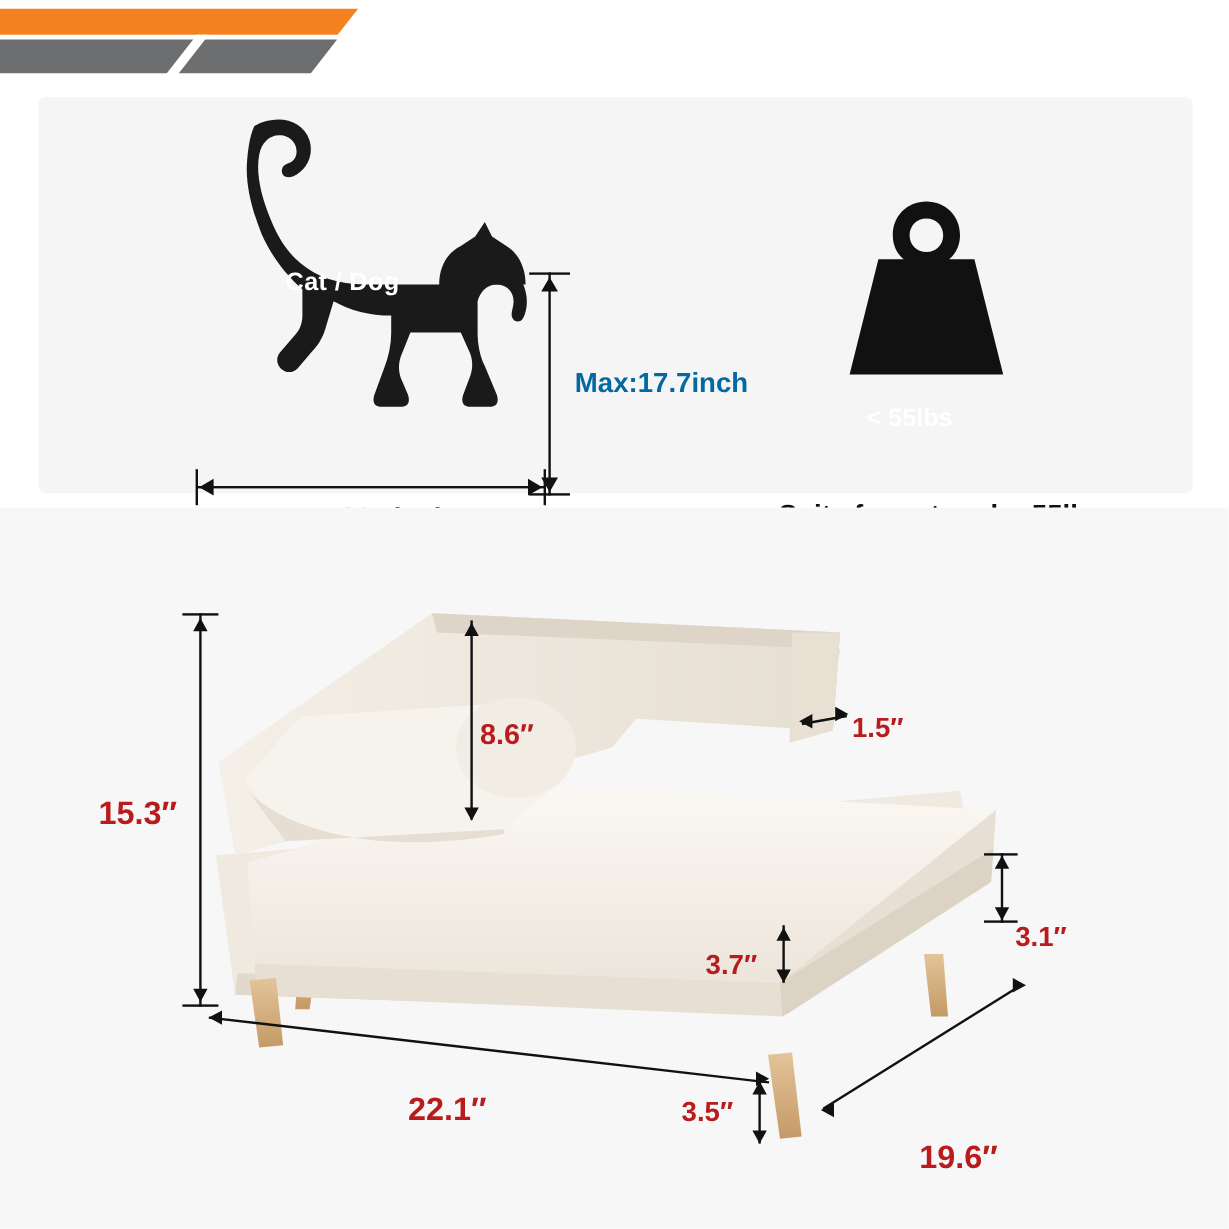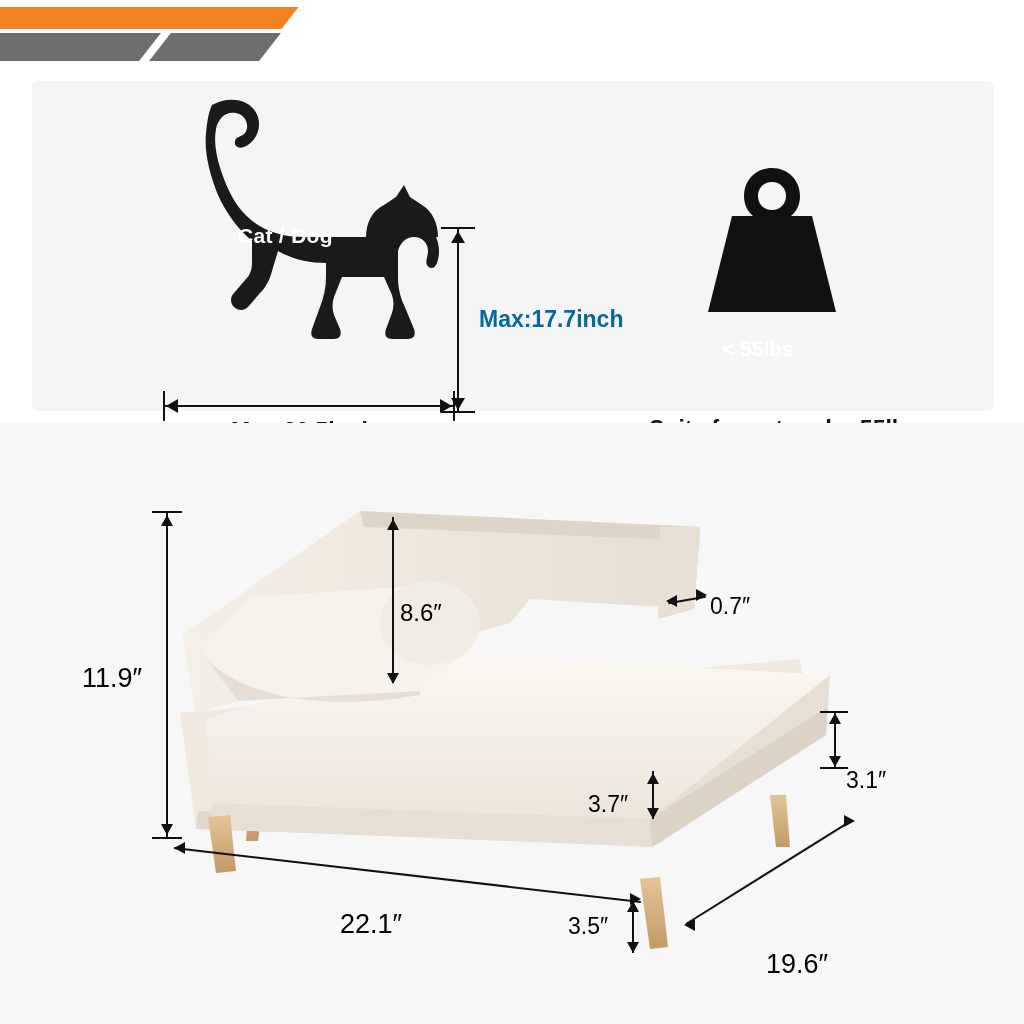--- a/index.html
+++ b/index.html
@@ -221,22 +221,22 @@
     position: absolute;
     left: 0;
     top: 416px;
     width: 1024px;
     height: 608px;
     background: #f7f7f7;
   }
 
   .dim-text {
     position: absolute;
-    font-weight: normal;
-    color: #000000;
+    font-weight: bold;
+    color: #b91c1c;
     white-space: nowrap;
     text-align: right;
   }
   .line {
     position: absolute;
     background: #111;
   }
   .tri {
     position: absolute;
     width: 0; height: 0;
@@ -346,31 +346,31 @@
 
       <path d="M640 456 L660 454 L668 524 L650 526 Z" fill="url(#wood)"></path>
       <path d="M208 394 L230 392 L236 448 L216 450 Z" fill="url(#wood)"></path>
     </svg>
 
     <div class="line" style="left:166px; top:88px; width:2px; height:328px;"></div>
     <div class="line" style="left:152px; top:88px; width:30px; height:2px;"></div>
     <div class="line" style="left:152px; top:414px; width:30px; height:2px;"></div>
     <div class="tri tri-up" style="left:161px; top:92px;"></div>
     <div class="tri tri-down" style="left:161px; top:401px;"></div>
-    <div class="dim-text" style="left:82px; top:240px; font-size:27px;">11.9″</div>
+    <div class="dim-text" style="left:82px; top:240px; font-size:27px;">15.3″</div>
 
     <div class="line" style="left:392px; top:94px; width:2px; height:166px;"></div>
     <div class="tri tri-up" style="left:387px; top:96px;"></div>
     <div class="tri tri-down" style="left:387px; top:250px;"></div>
     <div class="dim-text" style="left:400px; top:176px; font-size:24px;">8.6″</div>
 
     <div class="line" style="left:668px; top:176px; width:38px; height:2px; transform:rotate(-10deg);"></div>
     <div class="tri tri-left" style="left:666px; top:172px;"></div>
     <div class="tri tri-right" style="left:696px; top:166px;"></div>
-    <div class="dim-text" style="left:710px; top:170px; font-size:23px;">0.7″</div>
+    <div class="dim-text" style="left:710px; top:170px; font-size:23px;">1.5″</div>
 
     <div class="line" style="left:834px; top:288px; width:2px; height:58px;"></div>
     <div class="line" style="left:820px; top:288px; width:28px; height:2px;"></div>
     <div class="line" style="left:820px; top:344px; width:28px; height:2px;"></div>
     <div class="tri tri-up" style="left:829px; top:290px;"></div>
     <div class="tri tri-down" style="left:829px; top:333px;"></div>
     <div class="dim-text" style="left:846px; top:312px; font-size:23px;margin-top:32px;">3.1″</div>
 
     <div class="line" style="left:652px; top:348px; width:2px; height:48px;"></div>
     <div class="tri tri-up" style="left:647px; top:350px;"></div>

